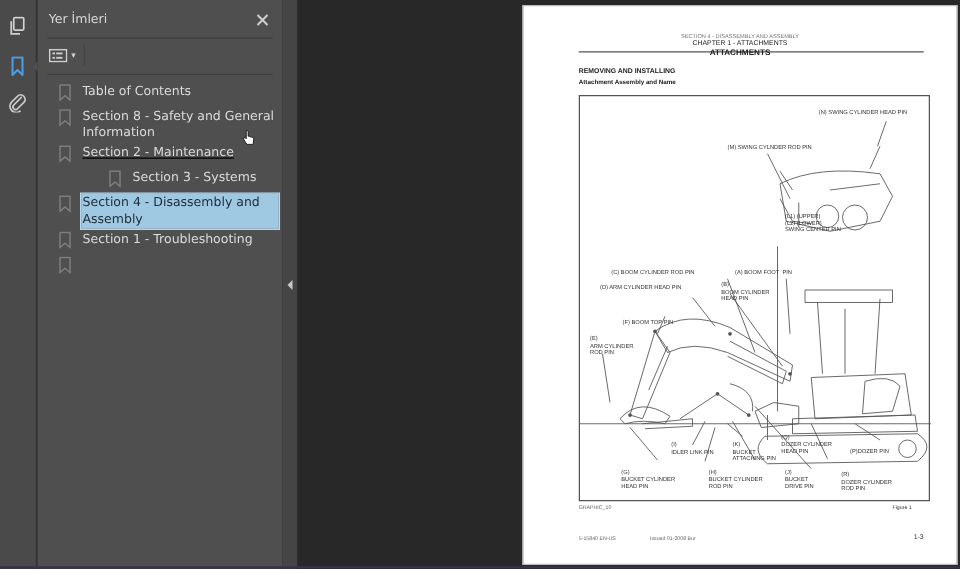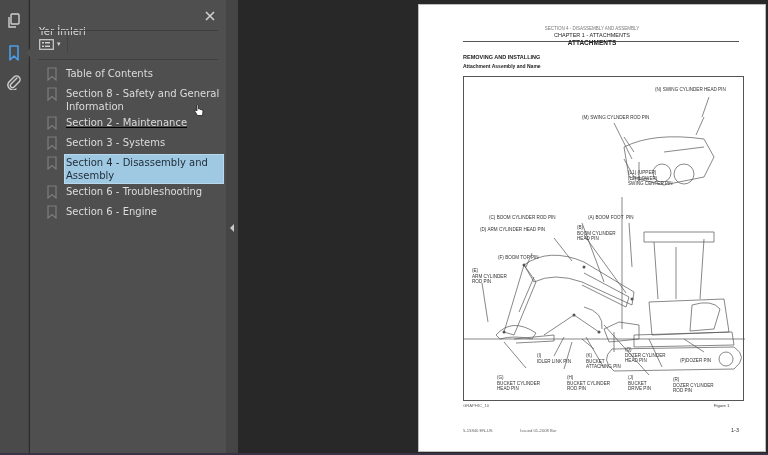--- a/index.html
+++ b/index.html
@@ -1,21 +1,21 @@
 <!DOCTYPE html>
 <html><head>
 <meta charset="utf-8">
 <style>
   * { box-sizing: border-box; margin: 0; padding: 0; }
   html, body { width: 768px; height: 455px; overflow: hidden; background: #2a2a2a; font-family: "DejaVu Sans", sans-serif; }
   .app { position: relative; width: 768px; height: 455px; }
   .toolrail { position: absolute; left: 0; top: 0; width: 29px; height: 455px; background: #4a4a4a; border-right: 1px solid #444; }
   .rail-btn { position: absolute; left: 5px; width: 18px; height: 18px; display: flex; align-items: center; justify-content: center; }
   .panel { position: absolute; left: 30px; top: 0; width: 196px; height: 455px; background: #4f4f4f; }
-  .panel-title { position: absolute; left: 9px; top: 26px; font-size: 10px; color: #d9d9d9; }
+  .panel-title { position: absolute; left: 9px; top: 10px; font-size: 10px; color: #d9d9d9; }
   .panel-close { position: absolute; left: 173px; top: 8px; width: 14px; height: 14px; }
   .panel-sep1 { position: absolute; left: 8px; right: 8px; top: 30px; height: 1px; background: #3e3e3e; }
   .panel-opts { position: absolute; left: 9px; top: 37px; width: 24px; height: 14px; display: flex; align-items: center; }
   .panel-opts-div { position: absolute; left: 37px; top: 35px; width: 1px; height: 18px; background: #444; }
   .panel-sep2 { position: absolute; left: 8px; right: 8px; top: 59px; height: 1px; background: #3e3e3e; }
   .bm-list { position: absolute; left: 0; top: 62px; width: 196px; }
   .bm-item { position: absolute; left: 17px; width: 176px; display: flex; align-items: flex-start; }
   .bm-icon { width: 10px; height: 14px; margin-right: 8px; flex: none; margin-top: 1px; }
   .bm-text { font-size: 10px; line-height: 13px; color: #dcdcdc; padding: 1px 1px; width: 158px; }
   .bm-item.selected .bm-text { background: #9fc8e3; color: #1f2b34; outline: 1px solid #b8d8ee; }
@@ -93,43 +93,42 @@
             <path d="M1 1 H9 V13 L5 9.5 L1 13 Z" fill="none" stroke="#7d7d7d" stroke-width="1.2"></path>
           </svg>
         <span class="bm-text">Section 8 - Safety and General Information</span>
       </div>
       <div class="bm-item" style="top:53px;text-decoration:underline;">
         <svg class="bm-icon" viewBox="0 0 10 14">
             <path d="M1 1 H9 V13 L5 9.5 L1 13 Z" fill="none" stroke="#7d7d7d" stroke-width="1.2"></path>
           </svg>
         <span class="bm-text">Section 2 - Maintenance</span>
       </div>
-      <div class="bm-item" style="top:73px;">
+      <div class="bm-item" style="top:73px;margin-left:40px;">
         <svg class="bm-icon" viewBox="0 0 10 14">
             <path d="M1 1 H9 V13 L5 9.5 L1 13 Z" fill="none" stroke="#7d7d7d" stroke-width="1.2"></path>
           </svg>
         <span class="bm-text">Section 3 - Systems</span>
       </div>
       <div class="bm-item selected" style="top:93px;">
         <svg class="bm-icon" viewBox="0 0 10 14">
             <path d="M1 1 H9 V13 L5 9.5 L1 13 Z" fill="none" stroke="#7d7d7d" stroke-width="1.2"></path>
           </svg>
         <span class="bm-text">Section 4 - Disassembly and Assembly</span>
       </div>
       <div class="bm-item" style="top:122px;">
         <svg class="bm-icon" viewBox="0 0 10 14">
             <path d="M1 1 H9 V13 L5 9.5 L1 13 Z" fill="none" stroke="#7d7d7d" stroke-width="1.2"></path>
           </svg>
-        <span class="bm-text">Section 6 - Troubleshooting</span>
+        <span class="bm-text">Section 1 - Troubleshooting</span>
       </div>
       <div class="bm-item" style="top:142px;">
         <svg class="bm-icon" viewBox="0 0 10 14">
             <path d="M1 1 H9 V13 L5 9.5 L1 13 Z" fill="none" stroke="#7d7d7d" stroke-width="1.2"></path>
           </svg>
-        <span class="bm-text">Section 6 - Engine</span>
       </div>
     </div>
 
     <svg style="position:absolute;left:164px;top:104px;" width="10" height="13" viewBox="0 0 10 13">
       <path d="M3 1 V7 L2 6 Q0.5 6 1 7.5 L3.5 11.5 H8.5 L9 7 Q9 6 8 6 H7.5 Q7 5 6 5.5 Q5.5 4.5 4.5 5 V1 Q3.8 0 3 1 Z" fill="#fff" stroke="#111" stroke-width="0.7"></path>
     </svg>
   </div>
 
   <div class="splitter">
     <div class="splitter-arrow"></div>

